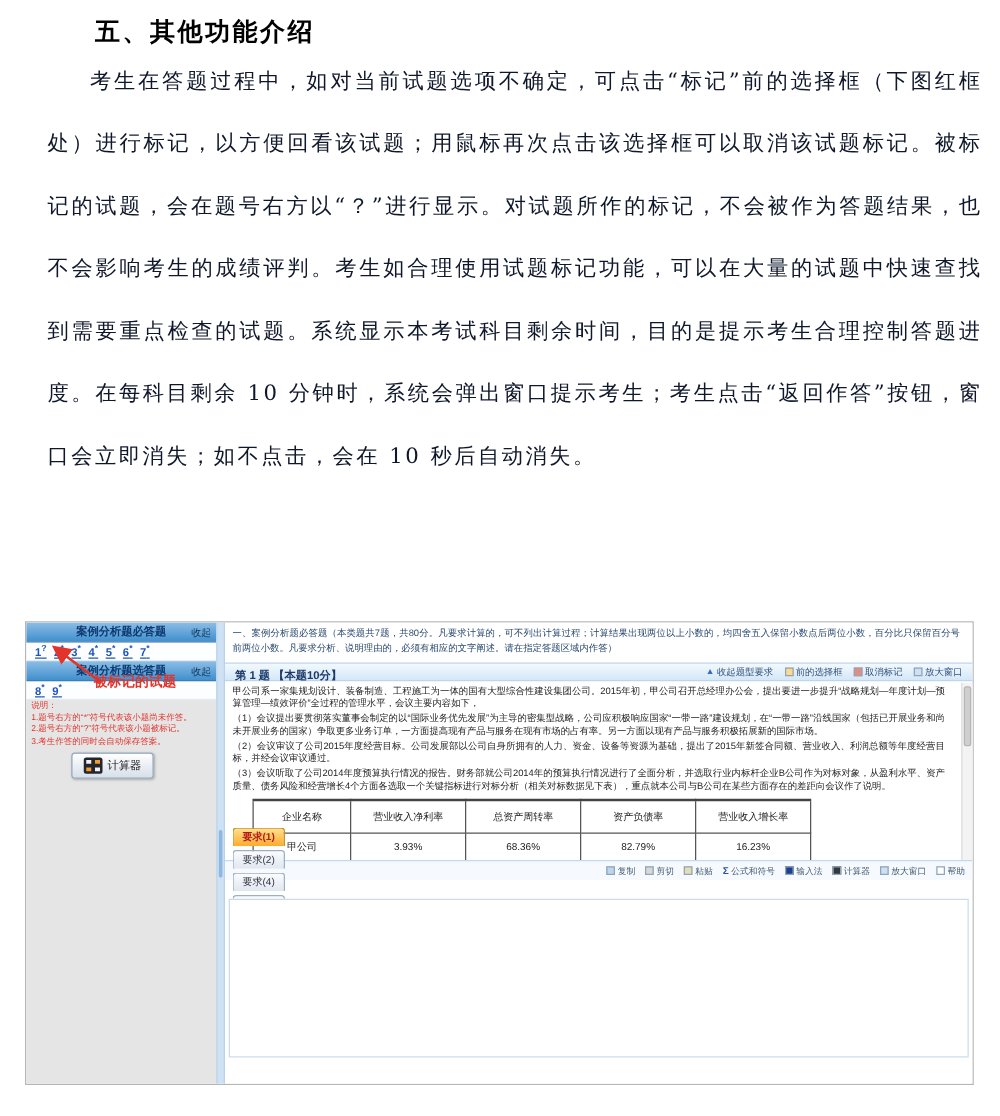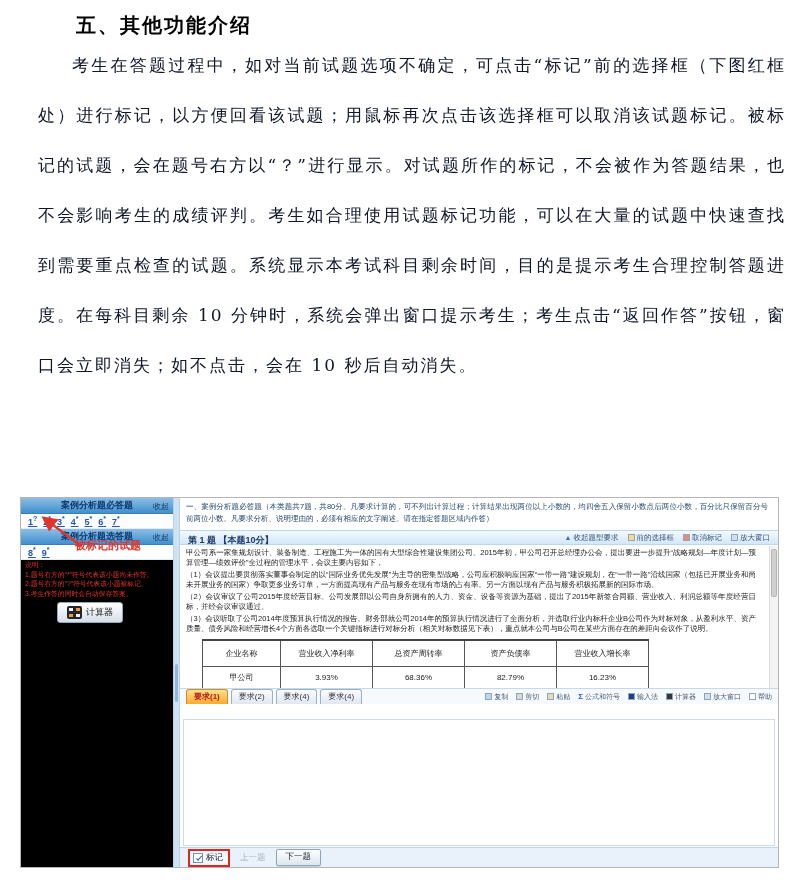--- a/index.html
+++ b/index.html
@@ -12,21 +12,21 @@
                  color:#000; font-family:"Liberation Sans", sans-serif; letter-spacing:2px; }
   .doc-paragraph { position:absolute; left:38px; top:40px; width:748px;
                    font-family:"DejaVu Serif", serif; font-size:17px; line-height:50px;
                    letter-spacing:2px; text-align:justify; text-indent:2em; color:#0f172a; }
 
   
   .shot { position:absolute; left:20px; top:497px; width:759px; height:371px;
           border:1px solid #b6b6b6; background:#fff; overflow:hidden; }
 
   
-  .sidebar { position:absolute; left:0; top:0; width:152px; height:100%; background:#000000; }
+  .sidebar { position:absolute; left:0; top:0; width:152px; height:100%; background:#e5e5e5; }
   .sb-hdr { height:16px; background:linear-gradient(#8cbde6,#4190cd); border-bottom:1px solid #3a7fb8;
             display:flex; align-items:center; justify-content:center; position:relative; }
   .sb-hdr-title { font-size:9px; font-weight:bold; color:#0d3a70; }
   .sb-collapse { position:absolute; right:4px; top:3px; font-size:8px; color:#12365e; cursor:pointer; }
   .qrow { height:15px; background:#fdfeff; border-bottom:1px solid #e3ecf5;
           display:flex; align-items:center; gap:6px; padding-left:7px; }
   .qlink { font-size:9px; font-weight:bold; color:#1f55bb; text-decoration:underline; cursor:pointer; }
   .qm { font-size:7px; vertical-align:super; }
   .notes { position:absolute; left:4px; top:62px; width:146px; color:#e2342b; }
   .note-line { font-size:6.8px; line-height:9.5px; white-space:nowrap; overflow:hidden; }
@@ -83,21 +83,21 @@
   .bench-table th:first-child { width:78px; }
   .bench-table td { height:22px; }
   .vscroll { position:absolute; right:0; top:0; width:9px; height:100%;
              background:#f3f3f3; border-left:1px solid #ddd; }
   .vthumb { position:absolute; left:1px; top:3px; width:6px; height:48px;
             background:#cfcfcf; border:1px solid #b5b5b5; border-radius:2px; }
 
   .tabsrow { position:absolute; left:0; top:190px; right:0; height:16px; background:#f6fafe;
              border-top:1px solid #c4d9ee; display:flex; align-items:center;
              justify-content:space-between; padding:0 6px; }
-  .tabs { display:flex; gap:3px; }
+  .tabs { display:flex; gap:3px;flex-direction:column; }
   .tab { font-size:8px; padding:1px 7px 2px 7px; border:1px solid #9ab0c6; border-bottom:none;
          border-radius:3px 3px 0 0; background:linear-gradient(#fbfcfd,#e0e7ef); color:#334;
          cursor:pointer; }
   .tab.active { background:linear-gradient(#ffe08a,#ffaa2e); border-color:#c98f2a;
                 color:#b01a1a; font-weight:bold; }
   .tools-bottom { display:flex; gap:8px; align-items:center; }
   .tools-bottom .tool { font-size:7px; color:#445a72; }
 
   .reqstrip { position:absolute; left:0; top:206px; right:0; height:15px; background:#d9e9f8;
               border-top:1px solid #fff; display:flex; align-items:center; padding-left:7px;
@@ -284,26 +284,16 @@
           <span class="tool">
             <span class="mini-ico i-help"></span>
             <span>帮助</span>
           </span>
         </span>
       </div>
 
 
       <div class="answer"></div>
 
-      <div class="footerbar">
-        <span class="redframe">
-          <span class="checkbox">
-            <span class="check"></span>
-          </span>
-          <span class="marklabel">标记</span>
-        </span>
-        <button class="btn-prev">上一题</button>
-        <button class="btn-next">下一题</button>
-      </div>
 
     </div>
   </div>
 </div>
 
 </body></html>

